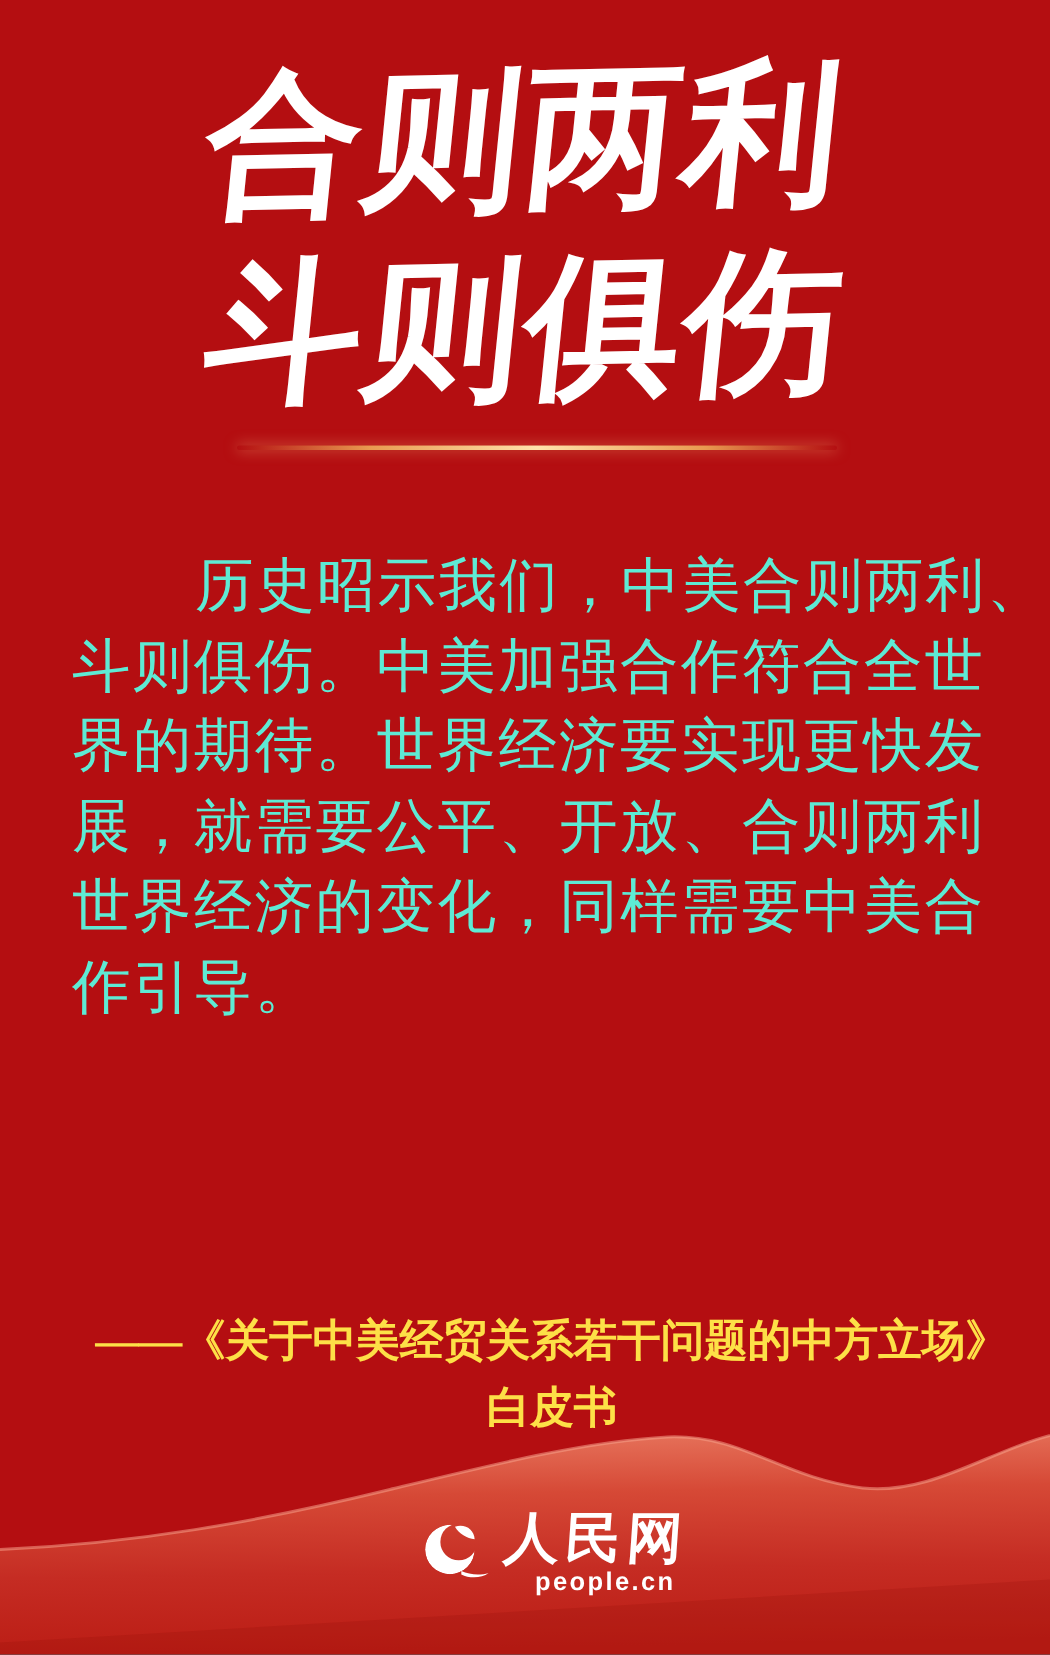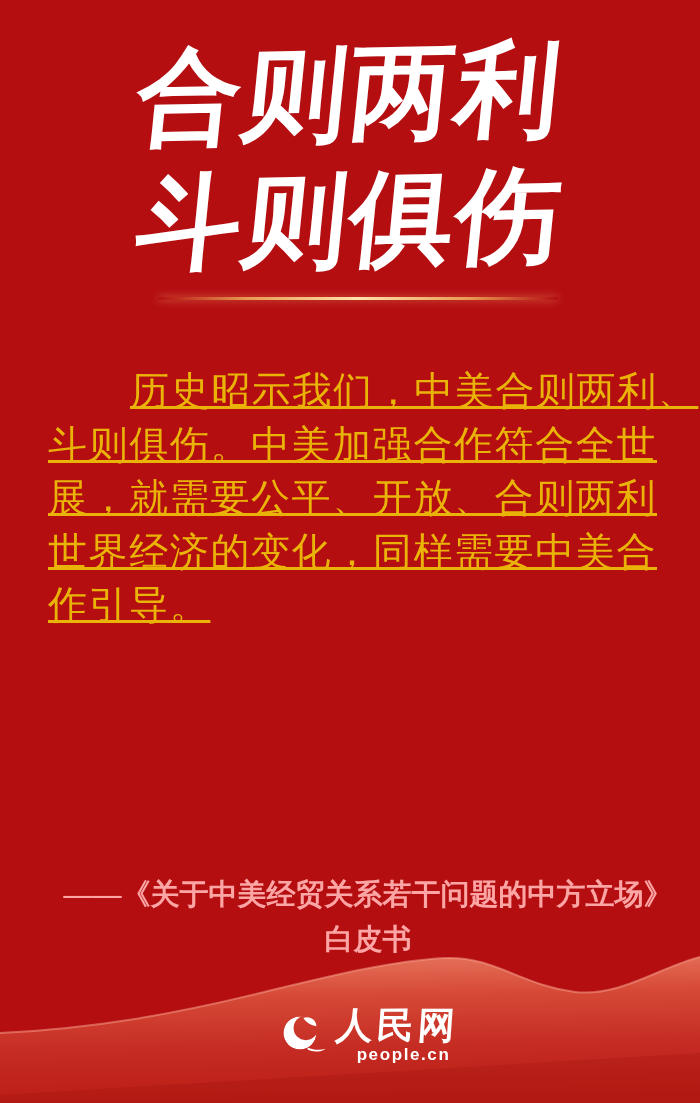--- a/index.html
+++ b/index.html
@@ -33,35 +33,34 @@
       rgba(232,154,80,0) 0%,
       #e89a50 22%,
       #ffe3ab 50%,
       #e89a50 78%,
       rgba(232,154,80,0) 100%);
     box-shadow:0 0 9px rgba(255,205,140,.55);
   }
   
   .body-block{
     position:absolute;top:364px;left:48px;width:612px;
-    color:#eab308;
+    color:#5eead4;
     font-size:39px;
     line-height:53.5px;
     letter-spacing:1.6px;
     text-align:justify;
-    text-decoration:underline;
   }
   .bline{white-space:nowrap;}
   .bline.indent{text-indent:82px;}
   
   .attribution{
     position:absolute;top:872px;left:0;width:664px;
     padding-left:36px;
     text-align:center;
-    color:#fca5a5;
+    color:#fde047;
     font-family:"Liberation Serif",serif;
     font-size:29px;
     line-height:45px;
     font-weight:700;
   }
   .attribution .src{white-space:nowrap;}
   
   .wave-svg{position:absolute;left:0;bottom:0;width:700px;height:160px;display:block;}
   
   .logo{
@@ -93,20 +92,21 @@
   <header class="title-block">
     <div class="title-line">合则两利</div>
     <div class="title-line">斗则俱伤</div>
   </header>
 
   <div class="divider"></div>
 
   <main class="body-block">
     <div class="bline indent">历史昭示我们，中美合则两利、</div>
     <div class="bline">斗则俱伤。中美加强合作符合全世</div>
+    <div class="bline">界的期待。世界经济要实现更快发</div>
     <div class="bline">展，就需要公平、开放、合则两利</div>
     <div class="bline">世界经济的变化，同样需要中美合</div>
     <div class="bline">作引导。</div>
   </main>
 
   <div class="attribution">
     <div class="src">——《关于中美经贸关系若干问题的中方立场》</div>
     <div class="src2">白皮书</div>
   </div>
 

